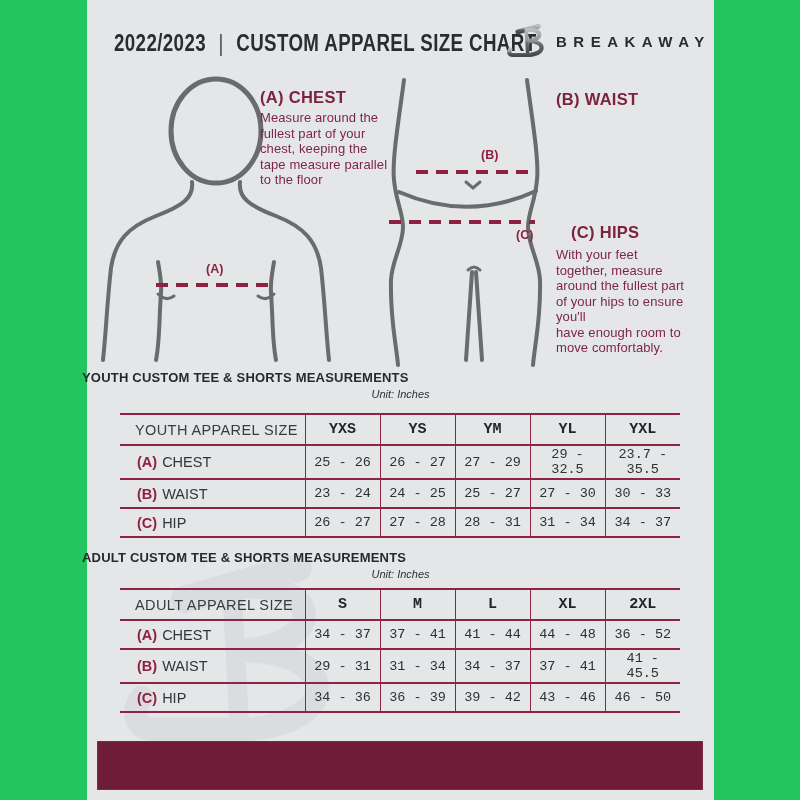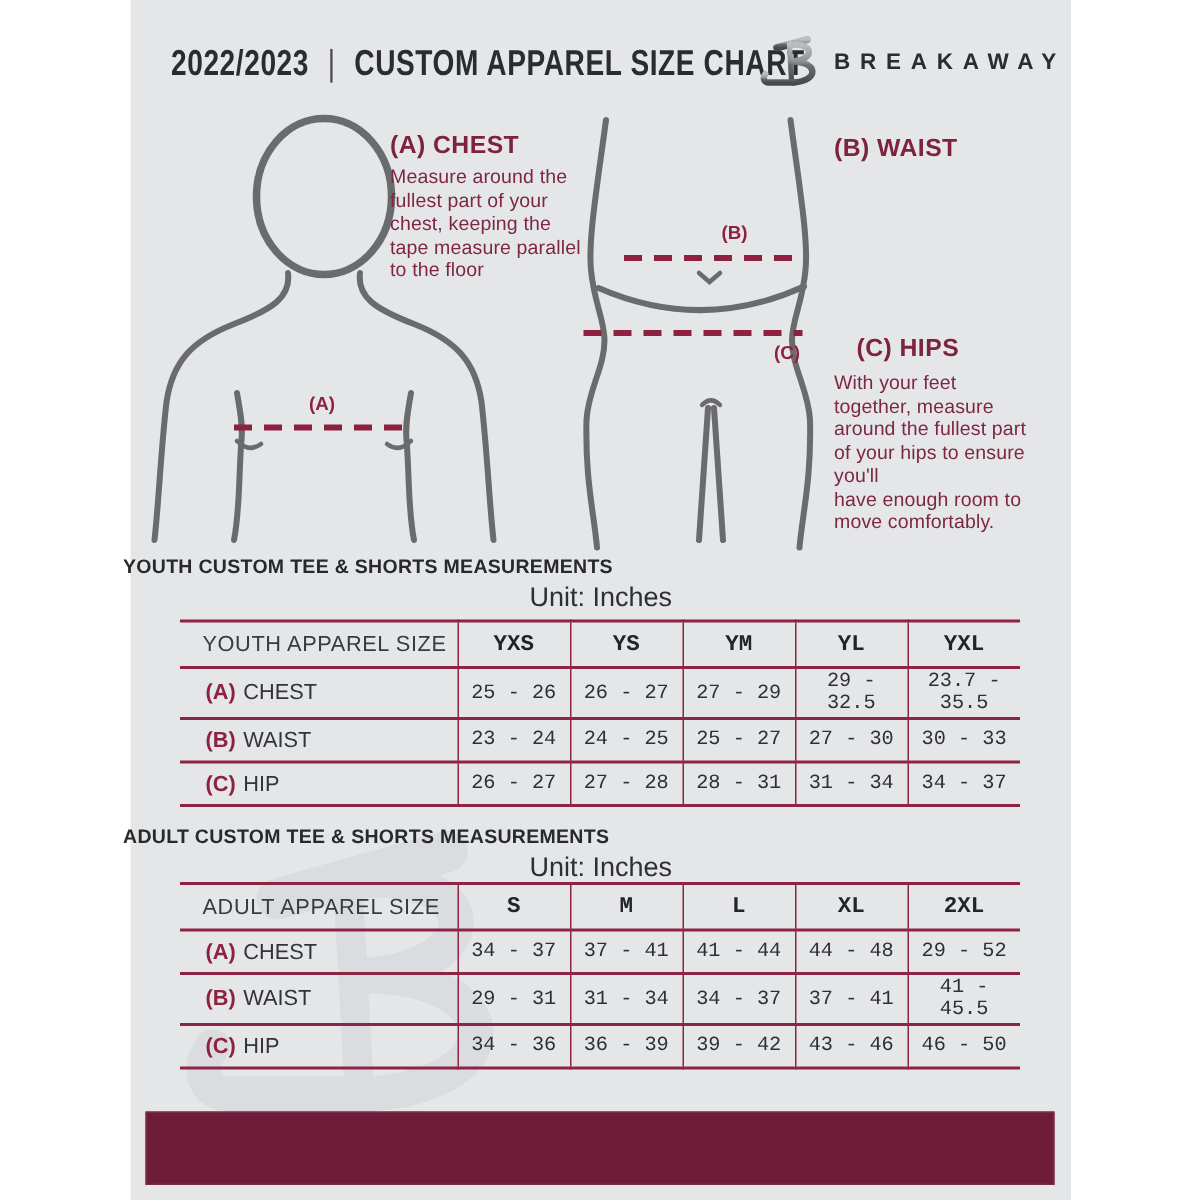--- a/index.html
+++ b/index.html
@@ -1,16 +1,16 @@
 <!DOCTYPE html>
 <html><head>
 <meta charset="utf-8">
 <style>
   html,body{margin:0;padding:0;background:#000;}
-  .stage{position:relative;width:800px;height:800px;margin:0 auto;background:#ffffff;overflow:hidden;
+  .stage{position:relative;width:800px;height:800px;margin:0 auto;background:#22c55e;overflow:hidden;
          font-family:"Liberation Sans",sans-serif;-webkit-font-smoothing:antialiased;}
   .content{position:absolute;left:87px;top:0;width:627px;height:800px;background:#e5e6e8;}
 
   
   .hdr-left{position:absolute;left:114px;top:29px;display:flex;gap:16px;align-items:baseline;
             transform:scaleX(0.78);transform-origin:left top;font-weight:700;font-size:24px;
             color:#2b2c2e;letter-spacing:.5px;white-space:nowrap;}
   .hdr-div{font-weight:400;color:#4a4b4d;}
   .brand-logo{position:absolute;left:506px;top:21px;width:42px;height:40px;overflow:visible;}
   .brand-name{position:absolute;left:556px;top:33px;font-size:15px;font-weight:700;
@@ -23,22 +23,22 @@
   .fig .head{stroke-width:5;}
   .fig .dash{stroke:#8e2140;stroke-width:4;stroke-dasharray:12 8;stroke-linecap:butt;}
   .marker{position:absolute;font-size:12.5px;font-weight:700;color:#8e2140;}
   .guide-head{position:absolute;font-size:16.5px;font-weight:700;color:#7d2240;letter-spacing:.3px;}
   .guide-body{position:absolute;font-size:13px;line-height:15.5px;
               color:#7d2745;white-space:pre-line;letter-spacing:.1px;}
 
   
   .tbl-title{position:absolute;left:82px;width:627px;font-size:13px;
              font-weight:700;color:#28292b;letter-spacing:.2px;}
-  .tbl-unit{position:absolute;left:87px;width:627px;text-align:center;font-size:18px;
-            color:#2e2f31;}
+  .tbl-unit{position:absolute;left:87px;width:627px;text-align:center;font-size:11px;
+            font-style:italic;color:#2e2f31;}
 
   
   table.size-table{position:absolute;left:120px;width:560px;border-collapse:collapse;
                    border-top:2px solid #8e2444;table-layout:fixed;}
   table.size-table tr{border-bottom:2px solid #8e2444;}
   table.size-table th+th,table.size-table td+td{border-left:1.5px solid #8e2444;font-family:Liberation Mono, monospace;}
   table.size-table thead tr{height:31px;}
   table.size-table tbody tr{height:29px;}
   col.c-label{width:185px;} col.c-size{width:75px;}
   th.label-h{font-weight:400;font-size:14.5px;color:#3a3b3d;text-align:left;
@@ -208,21 +208,21 @@
         <th class="size-h">2XL</th>
       </tr>
     </thead>
     <tbody>
       <tr>
         <td class="rowlabel"><span class="pfx">(A)</span><span>CHEST</span></td>
         <td class="val">34 - 37</td>
         <td class="val">37 - 41</td>
         <td class="val">41 - 44</td>
         <td class="val">44 - 48</td>
-        <td class="val">29 - 52</td>
+        <td class="val">36 - 52</td>
       </tr>
       <tr>
         <td class="rowlabel"><span class="pfx">(B)</span><span>WAIST</span></td>
         <td class="val">29 - 31</td>
         <td class="val">31 - 34</td>
         <td class="val">34 - 37</td>
         <td class="val">37 - 41</td>
         <td class="val">41 - 45.5</td>
       </tr>
       <tr>

